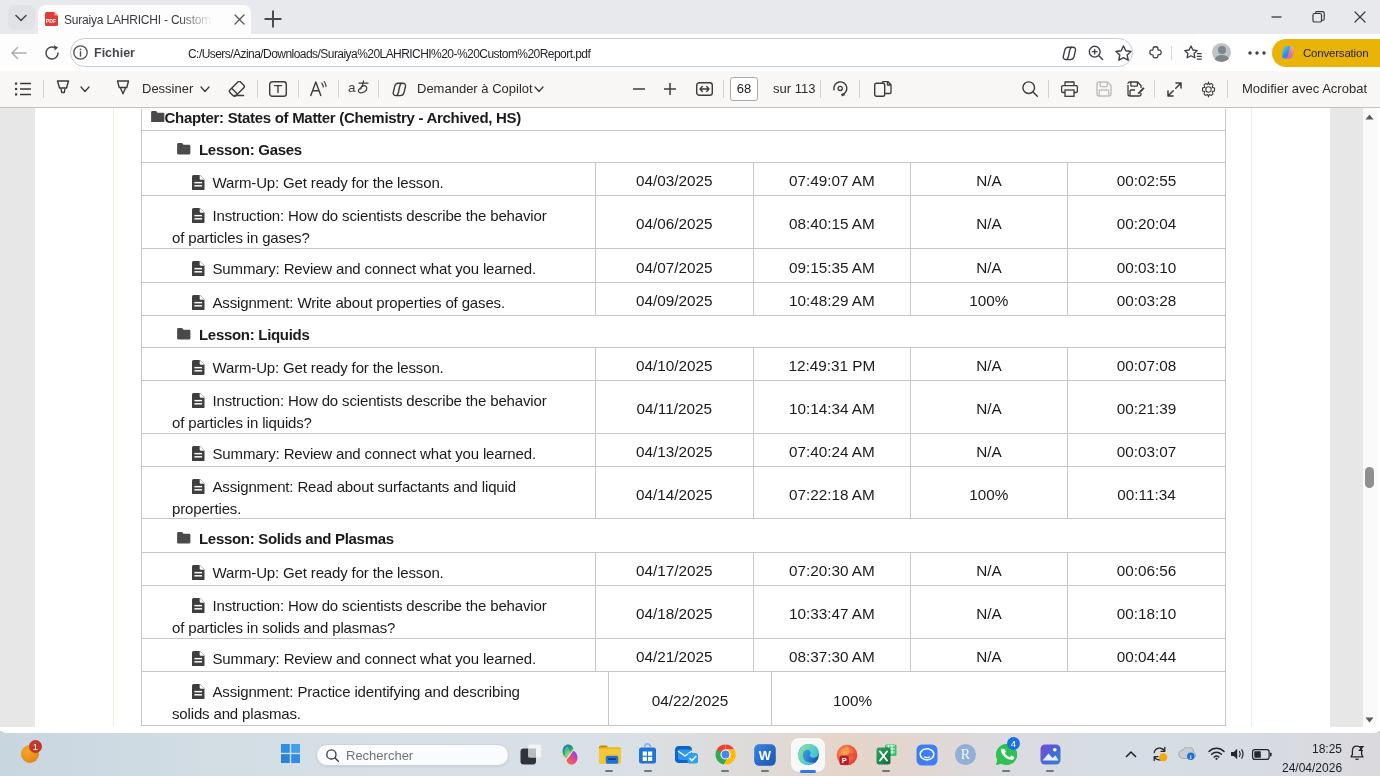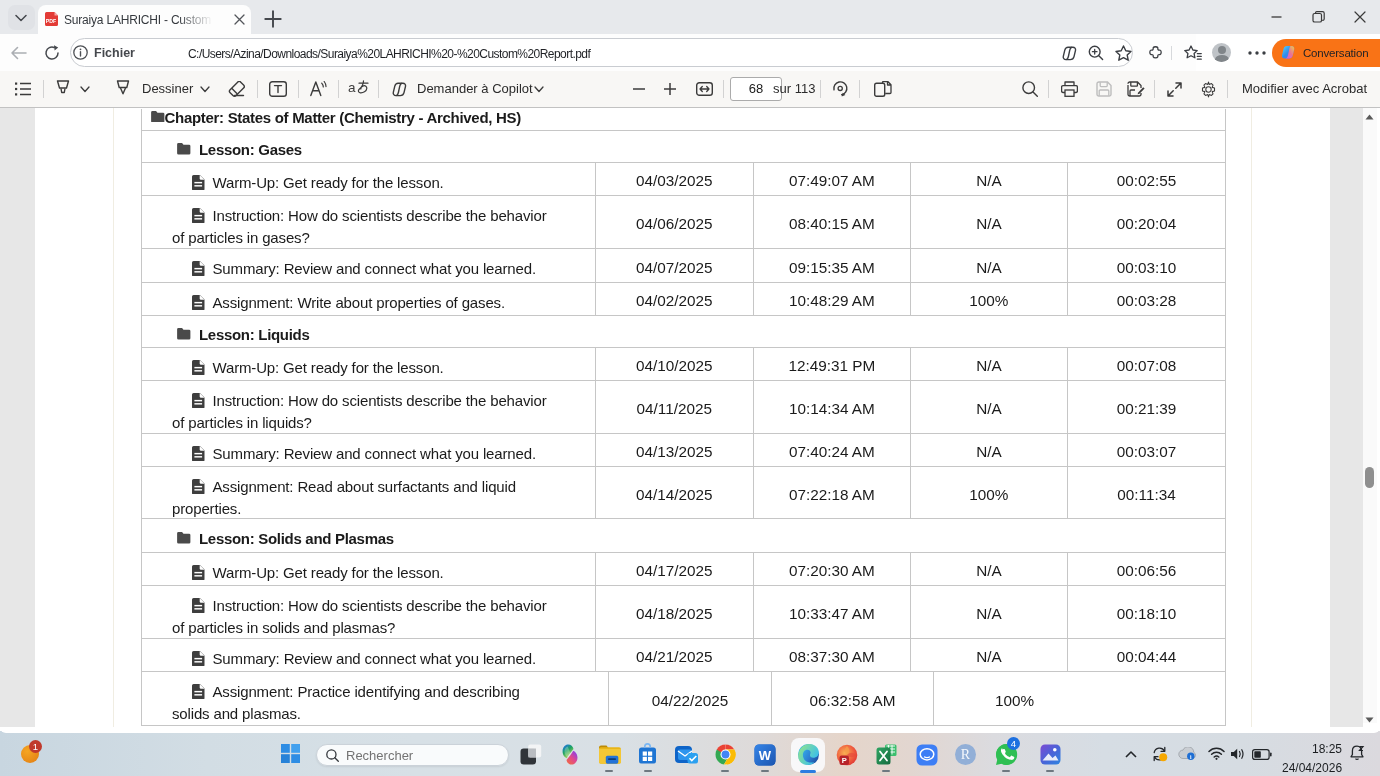--- a/index.html
+++ b/index.html
@@ -15,21 +15,21 @@
   #newtab { position:absolute; left:262px; top:8px; width:18px; height:18px; }
 
   
   #navbar { position:absolute; left:0; top:34px; width:1196px; height:37px; background:#FDFDFD; }
   #omni { position:absolute; left:70px; top:4px; width:1063px; height:29px; border:1px solid #C9CCD1; border-radius:15px; background:#fff; }
 
   
   #pdfbar { position:absolute; left:0; top:71px; width:1380px; height:37px; background:#F8F7F5; border-bottom:1px solid #C2C2C2; }
   .vsep { position:absolute; top:9px; width:1px; height:18px; background:#D2D2D2; }
   .tbtxt { position:absolute; font-size:13px; color:#2B2B2B; top:10px; }
-  #pagebox { position:absolute; left:730px; top:6px; width:52px; height:24px; background:#fff; border:1px solid #ABABAB; border-radius:3px; text-align:center; font-size:13px; color:#1b1b1b; line-height:22px; }
+  #pagebox { position:absolute; left:730px; top:6px; width:28px; height:24px; background:#fff; border:1px solid #ABABAB; border-radius:3px; text-align:center; font-size:13px; color:#1b1b1b; line-height:22px; }
 
   
   #content { position:absolute; left:0; top:108px; width:1380px; height:623px; background:#fff; }
   .graystrip { position:absolute; top:0; height:619px; background:#E7E7E7; }
   .pline { position:absolute; top:0; width:1px; height:619px; background:#F0EDE2; }
 
   
   #sbtrack { position:absolute; left:1363px; top:0; width:14px; height:615px; background:#FAFAFA; }
   #sbthumb { position:absolute; left:1365px; top:359px; width:9px; height:21px; background:#8F8F8F; border-radius:5px; }
 
@@ -125,21 +125,21 @@
       </svg>
     <div style="position:absolute;left:1212px;top:9px;width:19px;height:19px;border-radius:50%;background:#BFC3C7;overflow:hidden">
       <div style="position:absolute;left:5.5px;top:3px;width:8px;height:8px;border-radius:50%;background:#808589"></div>
       <div style="position:absolute;left:2.5px;top:12px;width:14px;height:9px;border-radius:50% 50% 0 0;background:#808589"></div>
     </div>
     <svg width="18" height="4" viewBox="0 0 18 4" style="position:absolute;left:1248px;top:17px">
         <circle cx="2" cy="2" r="1.7" fill="#3B3E43"></circle>
         <circle cx="9" cy="2" r="1.7" fill="#3B3E43"></circle>
         <circle cx="16" cy="2" r="1.7" fill="#3B3E43"></circle>
       </svg>
-    <div style="position:absolute;left:1272px;top:5px;width:108px;height:28px;background:#f97316;border-radius:14px 0 0 14px;">
+    <div style="position:absolute;left:1272px;top:5px;width:108px;height:28px;background:#eab308;border-radius:14px 0 0 14px;">
       <svg width="17" height="17" viewBox="0 0 17 17" style="position:absolute;left:8px;top:5px">
         <defs>
             <linearGradient id="cpg1" x1="0" y1="0" x2="1" y2="1">
               <stop offset="0" stop-color="#5CD3F7"></stop>
               <stop offset="0.5" stop-color="#2E8DEE"></stop>
               <stop offset="1" stop-color="#7B5CF0"></stop>
             </linearGradient>
             <linearGradient id="cpg2" x1="1" y1="0" x2="0" y2="1">
               <stop offset="0" stop-color="#F8CE46"></stop>
               <stop offset="0.5" stop-color="#F2758C"></stop>
@@ -333,21 +333,21 @@
         </div>
 <div class="trow task" style="height:33px">
           <div class="c1">
             <p><svg class="icon-doc" width="12.5" height="15.5" viewBox="0 0 12.5 15.5">
                 <path d="M1.6 0 H7.9 L12.5 4.6 V13.9 A1.6 1.6 0 0 1 10.9 15.5 H1.6 A1.6 1.6 0 0 1 0 13.9 V1.6 A1.6 1.6 0 0 1 1.6 0 Z" fill="#3E3E3E"></path>
                 <path d="M7.7 0 L12.5 4.8 H9 A1.3 1.3 0 0 1 7.7 3.5 Z" fill="#FDFDFD"></path>
                 <rect x="2.4" y="6.9" width="7.7" height="1.45" fill="#fff"></rect>
                 <rect x="2.4" y="10.1" width="7.7" height="1.45" fill="#fff"></rect>
               </svg>Assignment: Write about properties of gases.</p>
           </div>
-          <div class="c2 cdate">04/02/2025</div>
+          <div class="c2 cdate">04/09/2025</div>
           <div class="c2 ctime">10:48:29 AM</div>
           <div class="c2 cscore">100%</div>
           <div class="c2 cdur">00:03:28</div>
         </div>
 <div class="trow hrow" style="height:32px">
           <div class="c1 lesson" style="width:1083px">
             <svg class="icon-f" width="13.5" height="11.5" viewBox="0 0 15 13">
               <path d="M1.5 0 H5.6 L7.2 1.9 H13.5 A1.5 1.5 0 0 1 15 3.4 V11.5 A1.5 1.5 0 0 1 13.5 13 H1.5 A1.5 1.5 0 0 1 0 11.5 V1.5 A1.5 1.5 0 0 1 1.5 0 Z" fill="#4A4A4A"></path>
             </svg>
             <span>Lesson: Liquids</span>
@@ -462,21 +462,20 @@
 <div class="trow task" style="height:54px">
           <div class="c1">
             <p><svg class="icon-doc" width="12.5" height="15.5" viewBox="0 0 12.5 15.5">
                 <path d="M1.6 0 H7.9 L12.5 4.6 V13.9 A1.6 1.6 0 0 1 10.9 15.5 H1.6 A1.6 1.6 0 0 1 0 13.9 V1.6 A1.6 1.6 0 0 1 1.6 0 Z" fill="#3E3E3E"></path>
                 <path d="M7.7 0 L12.5 4.8 H9 A1.3 1.3 0 0 1 7.7 3.5 Z" fill="#FDFDFD"></path>
                 <rect x="2.4" y="6.9" width="7.7" height="1.45" fill="#fff"></rect>
                 <rect x="2.4" y="10.1" width="7.7" height="1.45" fill="#fff"></rect>
               </svg>Assignment: Practice identifying and describing<br>solids and plasmas.</p>
           </div>
           <div class="c2 cdate">04/22/2025</div>
-          <div class="c2 ctime">06:32:58 AM</div>
           <div class="c2 cscore">100%</div>
         </div>
 </div>
   </div>
 
   <div style="position:absolute;left:0;top:727px;width:1380px;height:6px;background:#fff;border-radius:0 0 9px 9px;z-index:5;"></div>
 
   <div id="taskbar">
     <div style="position:absolute;left:21px;top:14px;width:18px;height:18px;border-radius:50%;background:radial-gradient(circle at 35% 35%, #F5A623, #E07B12)"></div>
     <div style="position:absolute;left:29px;top:9px;width:13px;height:13px;border-radius:50%;background:#C0392B;color:#fff;font-size:9.5px;text-align:center;line-height:13px">1</div>

